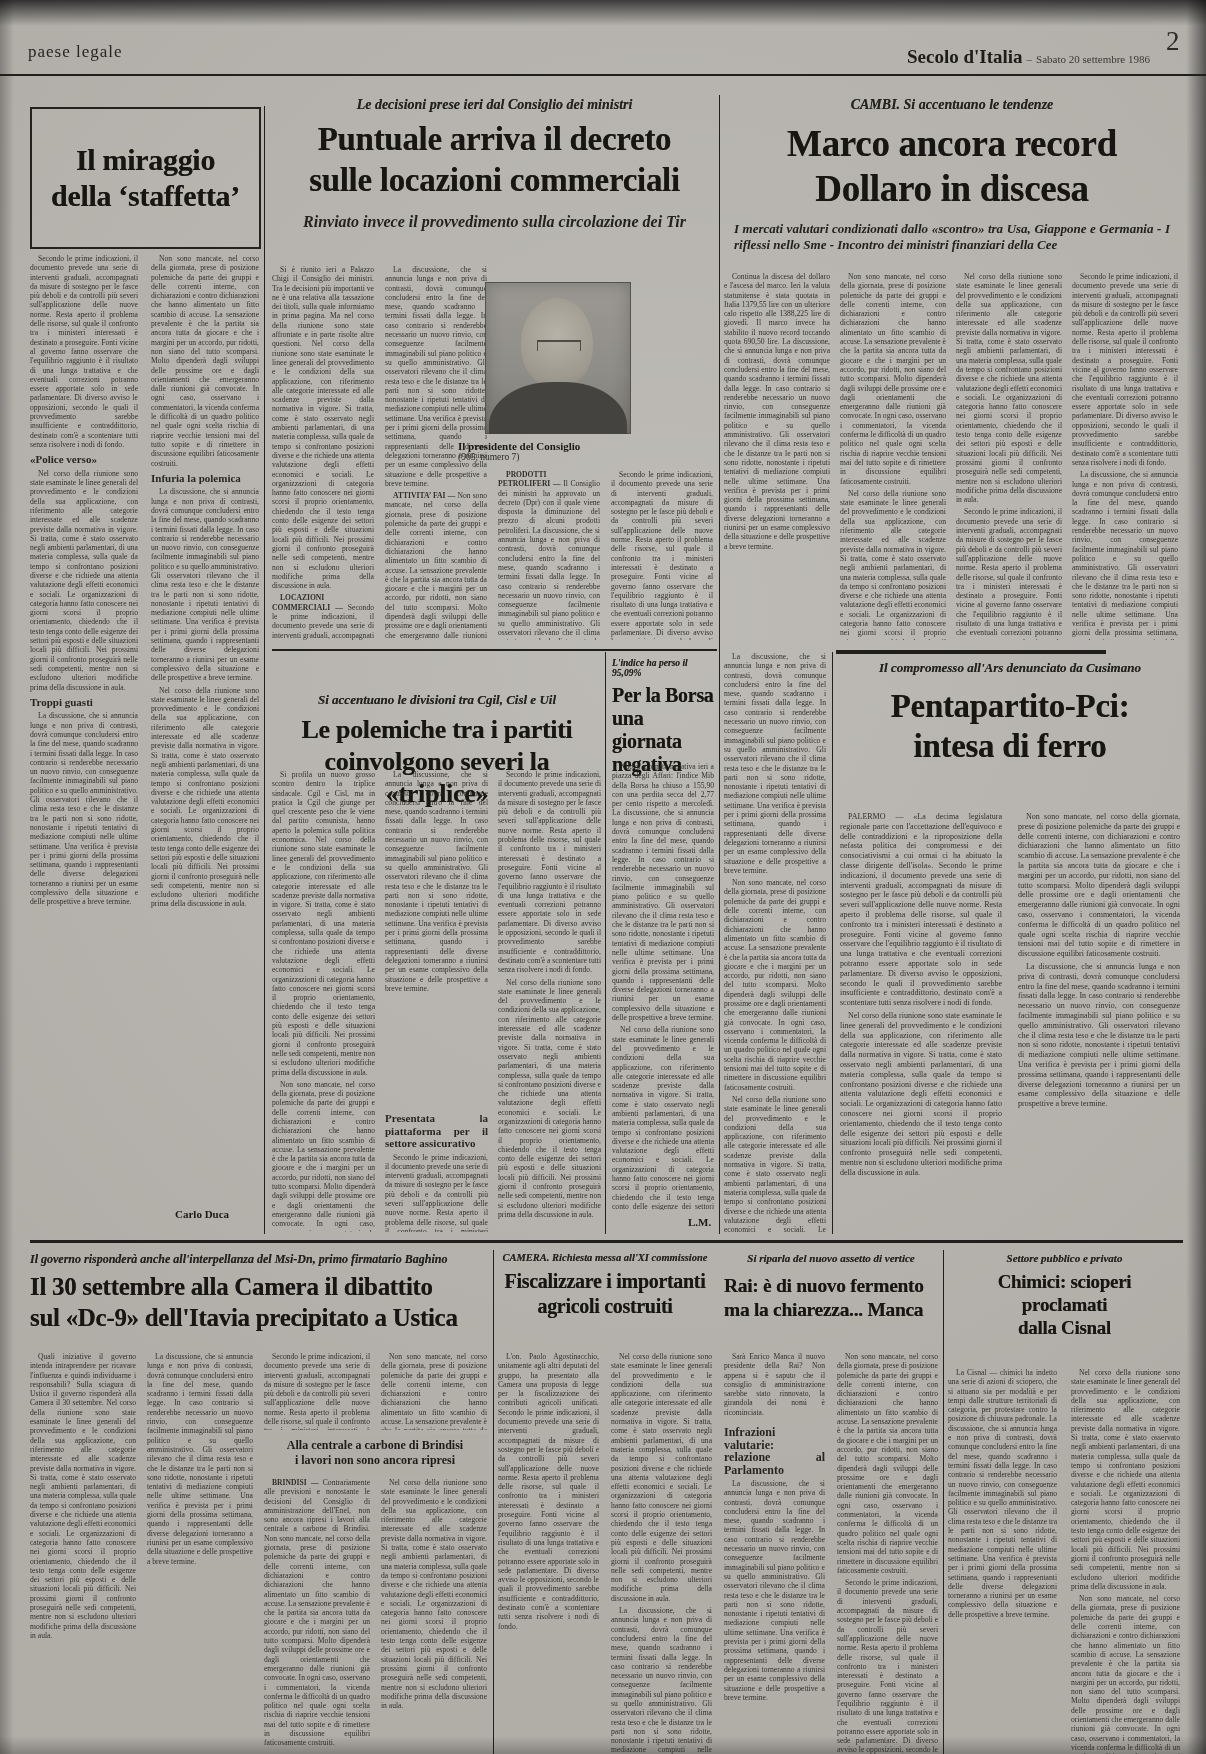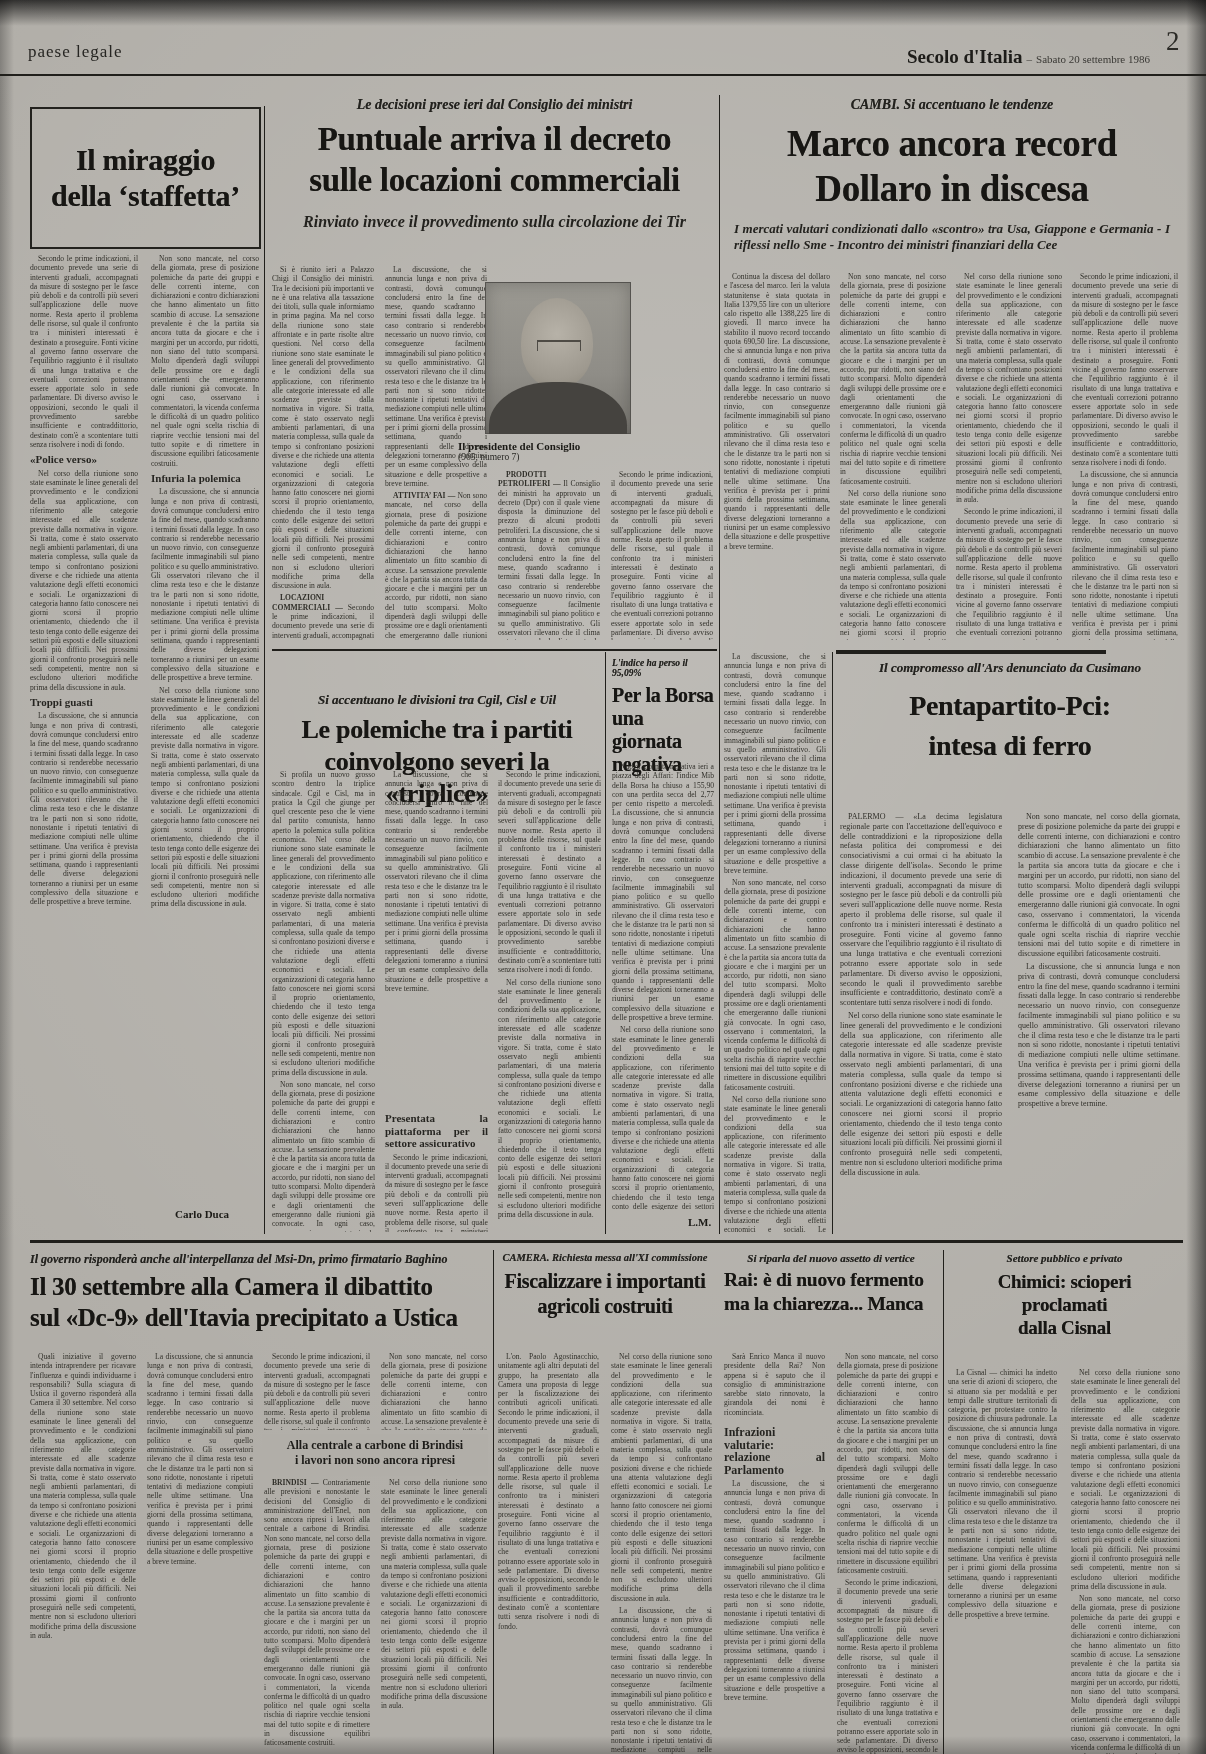--- a/index.html
+++ b/index.html
@@ -206,21 +206,21 @@
   <div class="cols" style="left:724px;top:652px;width:102px;height:580px;">
     <div class="col" style="width:102px;">
       <p>La discussione, che si annuncia lunga e non priva di contrasti, dovrà comunque concludersi entro la fine del mese, quando scadranno i termini fissati dalla legge. In caso contrario si renderebbe necessario un nuovo rinvio, con conseguenze facilmente immaginabili sul piano politico e su quello amministrativo. Gli osservatori rilevano che il clima resta teso e che le distanze tra le parti non si sono ridotte, nonostante i ripetuti tentativi di mediazione compiuti nelle ultime settimane. Una verifica è prevista per i primi giorni della prossima settimana, quando i rappresentanti delle diverse delegazioni torneranno a riunirsi per un esame complessivo della situazione e delle prospettive a breve termine.</p>
       <p>Non sono mancate, nel corso della giornata, prese di posizione polemiche da parte dei gruppi e delle correnti interne, con dichiarazioni e contro dichiarazioni che hanno alimentato un fitto scambio di accuse. La sensazione prevalente è che la partita sia ancora tutta da giocare e che i margini per un accordo, pur ridotti, non siano del tutto scomparsi. Molto dipenderà dagli sviluppi delle prossime ore e dagli orientamenti che emergeranno dalle riunioni già convocate. In ogni caso, osservano i commentatori, la vicenda conferma le difficoltà di un quadro politico nel quale ogni scelta rischia di riaprire vecchie tensioni mai del tutto sopite e di rimettere in discussione equilibri faticosamente costruiti.</p>
       <p>Nel corso della riunione sono state esaminate le linee generali del provvedimento e le condizioni della sua applicazione, con riferimento alle categorie interessate ed alle scadenze previste dalla normativa in vigore. Si tratta, come è stato osservato negli ambienti parlamentari, di una materia complessa, sulla quale da tempo si confrontano posizioni diverse e che richiede una attenta valutazione degli effetti economici e sociali. Le organizzazioni di categoria hanno fatto conoscere nei giorni scorsi il proprio orientamento, chiedendo che il testo tenga conto delle esigenze dei settori più esposti e delle situazioni locali più difficili. Nei prossimi giorni il confronto proseguirà nelle sedi competenti, mentre non si escludono ulteriori modifiche prima della discussione in aula.</p>
     </div>
   </div>
 
   <div class="abs" style="left:840px;top:660px;width:340px;">
     <div class="kicker" style="font-size:13px;">Il compromesso all'Ars denunciato da Cusimano</div>
-    <div class="headline" style="font-size:28px;line-height:40px;margin-top:10px;">
+    <div class="headline" style="font-size:33px;line-height:40px;margin-top:10px;">
       <div>Pentapartito-Pci:</div>
       <div>intesa di ferro</div>
     </div>
   </div>
   <div class="cols" style="left:840px;top:812px;width:340px;height:420px;gap:16px;">
     <div class="col" style="width:162px;font-size:8px;line-height:9.8px;">
       <p><span>PALERMO — «La decima legislatura regionale parte con l'accettazione dell'equivoco e delle contraddizioni e la riproposizione della nefasta politica dei compromessi e dei consociativismi a cui ormai ci ha abituato la classe dirigente dell'isola».</span> <span>Secondo le prime indicazioni, il documento prevede una serie di interventi graduali, accompagnati da misure di sostegno per le fasce più deboli e da controlli più severi sull'applicazione delle nuove norme. Resta aperto il problema delle risorse, sul quale il confronto tra i ministeri interessati è destinato a proseguire. Fonti vicine al governo fanno osservare che l'equilibrio raggiunto è il risultato di una lunga trattativa e che eventuali correzioni potranno essere apportate solo in sede parlamentare. Di diverso avviso le opposizioni, secondo le quali il provvedimento sarebbe insufficiente e contraddittorio, destinato com'è a scontentare tutti senza risolvere i nodi di fondo.</span></p>
       <p>Nel corso della riunione sono state esaminate le linee generali del provvedimento e le condizioni della sua applicazione, con riferimento alle categorie interessate ed alle scadenze previste dalla normativa in vigore. Si tratta, come è stato osservato negli ambienti parlamentari, di una materia complessa, sulla quale da tempo si confrontano posizioni diverse e che richiede una attenta valutazione degli effetti economici e sociali. Le organizzazioni di categoria hanno fatto conoscere nei giorni scorsi il proprio orientamento, chiedendo che il testo tenga conto delle esigenze dei settori più esposti e delle situazioni locali più difficili. Nei prossimi giorni il confronto proseguirà nelle sedi competenti, mentre non si escludono ulteriori modifiche prima della discussione in aula.</p>
     </div>
     <div class="col" style="width:162px;font-size:8px;line-height:9.8px;">
@@ -275,21 +275,21 @@
       <p><span>L'on. Paolo Agostinacchio, unitamente agli altri deputati del gruppo, ha presentato alla Camera una proposta di legge per la fiscalizzazione dei contributi agricoli unificati.</span> <span>Secondo le prime indicazioni, il documento prevede una serie di interventi graduali, accompagnati da misure di sostegno per le fasce più deboli e da controlli più severi sull'applicazione delle nuove norme. Resta aperto il problema delle risorse, sul quale il confronto tra i ministeri interessati è destinato a proseguire. Fonti vicine al governo fanno osservare che l'equilibrio raggiunto è il risultato di una lunga trattativa e che eventuali correzioni potranno essere apportate solo in sede parlamentare. Di diverso avviso le opposizioni, secondo le quali il provvedimento sarebbe insufficiente e contraddittorio, destinato com'è a scontentare tutti senza risolvere i nodi di fondo.</span></p>
     </div>
     <div class="col" style="width:101px;">
       <p>Nel corso della riunione sono state esaminate le linee generali del provvedimento e le condizioni della sua applicazione, con riferimento alle categorie interessate ed alle scadenze previste dalla normativa in vigore. Si tratta, come è stato osservato negli ambienti parlamentari, di una materia complessa, sulla quale da tempo si confrontano posizioni diverse e che richiede una attenta valutazione degli effetti economici e sociali. Le organizzazioni di categoria hanno fatto conoscere nei giorni scorsi il proprio orientamento, chiedendo che il testo tenga conto delle esigenze dei settori più esposti e delle situazioni locali più difficili. Nei prossimi giorni il confronto proseguirà nelle sedi competenti, mentre non si escludono ulteriori modifiche prima della discussione in aula.</p>
       <p>La discussione, che si annuncia lunga e non priva di contrasti, dovrà comunque concludersi entro la fine del mese, quando scadranno i termini fissati dalla legge. In caso contrario si renderebbe necessario un nuovo rinvio, con conseguenze facilmente immaginabili sul piano politico e su quello amministrativo. Gli osservatori rilevano che il clima resta teso e che le distanze tra le parti non si sono ridotte, nonostante i ripetuti tentativi di mediazione compiuti nelle ultime settimane. Una verifica è prevista per i primi giorni della prossima settimana, quando i rappresentanti delle diverse delegazioni torneranno a riunirsi per un esame complessivo della situazione e delle prospettive a breve termine.</p>
     </div>
   </div>
 
   <div class="abs" style="left:724px;top:1252px;width:214px;">
     <div class="kicker" style="font-size:11px;">Si riparla del nuovo assetto di vertice</div>
-    <div class="headline" style="font-size:19.5px;line-height:24px;text-align:left;margin-top:4px;">
+    <div class="headline" style="font-size:19.5px;line-height:24px;text-align:left;margin-top:10px;">
       <div>Rai: è di nuovo fermento</div>
       <div>ma la chiarezza... Manca</div>
     </div>
   </div>
   <div class="cols" style="left:724px;top:1352px;width:214px;height:402px;gap:12px;">
     <div class="col" style="width:101px;">
       <p class="h70"><span>Sarà Enrico Manca il nuovo presidente della Rai? Non appena si è saputo che il consiglio di amministrazione sarebbe stato rinnovato, la girandola dei nomi è ricominciata.</span></p>
       <h4 style="font-size:12px;"><span>Infrazioni valutarie:</span><br><span>relazione al Parlamento</span></h4>
       <p>La discussione, che si annuncia lunga e non priva di contrasti, dovrà comunque concludersi entro la fine del mese, quando scadranno i termini fissati dalla legge. In caso contrario si renderebbe necessario un nuovo rinvio, con conseguenze facilmente immaginabili sul piano politico e su quello amministrativo. Gli osservatori rilevano che il clima resta teso e che le distanze tra le parti non si sono ridotte, nonostante i ripetuti tentativi di mediazione compiuti nelle ultime settimane. Una verifica è prevista per i primi giorni della prossima settimana, quando i rappresentanti delle diverse delegazioni torneranno a riunirsi per un esame complessivo della situazione e delle prospettive a breve termine.</p>
     </div>

